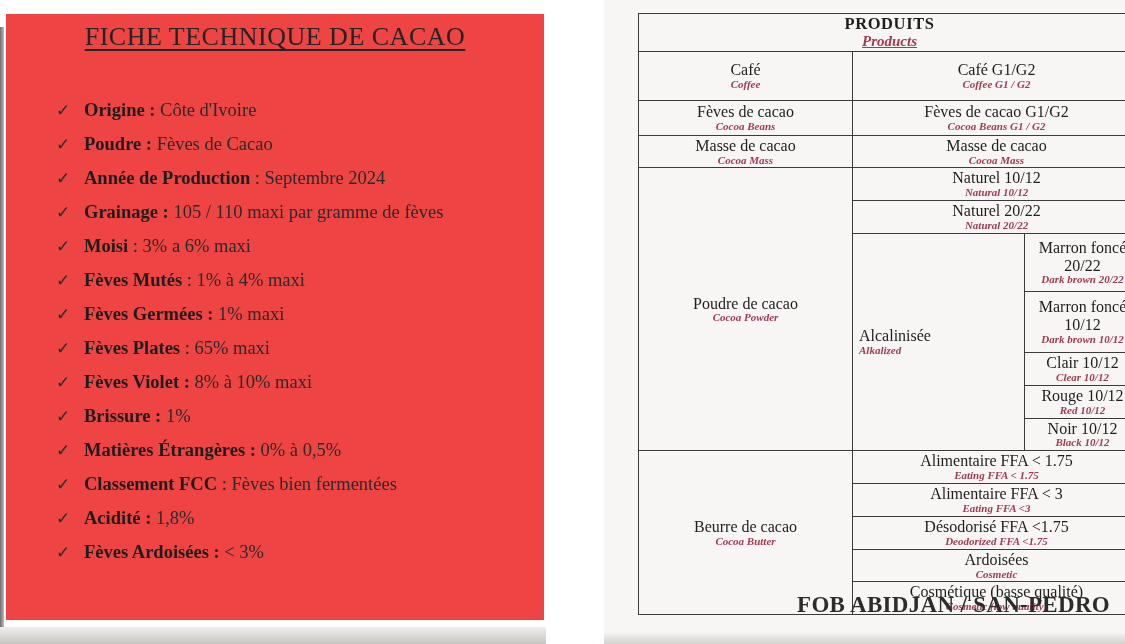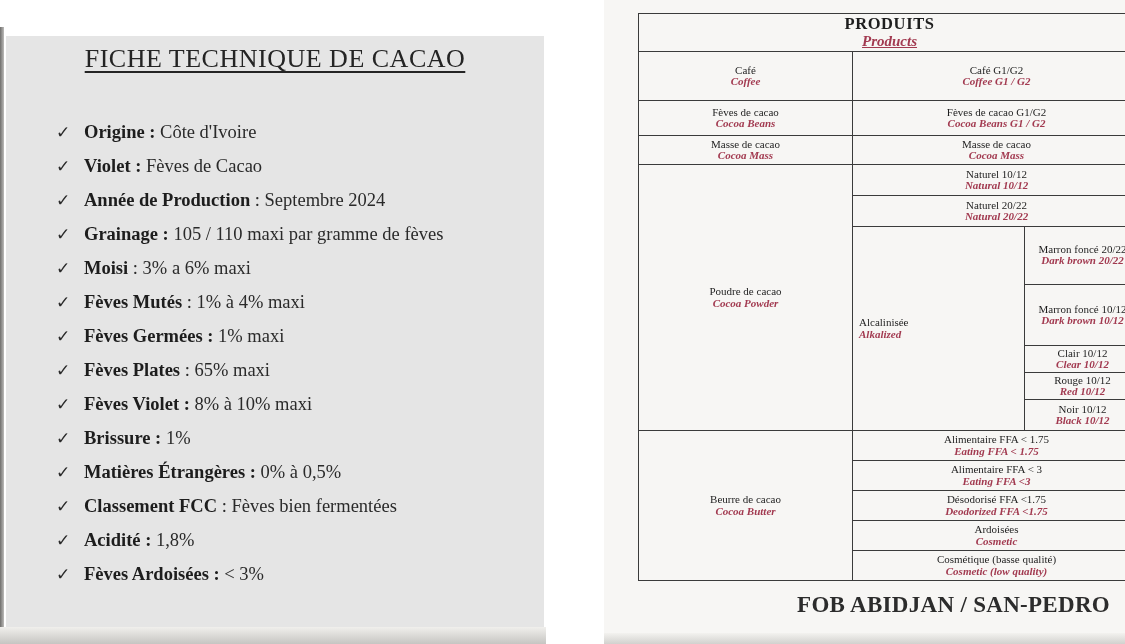--- a/index.html
+++ b/index.html
@@ -4,22 +4,22 @@
 <style>
   html,body{margin:0;padding:0;}
   body{
     width:1125px;height:644px;position:relative;overflow:hidden;
     background:#ffffff;
     font-family:"Liberation Serif","DejaVu Serif",serif;
     color:#212121;
   }
   
   .page-left{
-    position:absolute;left:6px;top:36px;width:538px;height:606px;
-    background:#e5e5e5;
+    position:absolute;left:6px;top:14px;width:538px;height:606px;
+    background:#ef4444;
   }
   .scan-edge-left{
     position:absolute;left:0;top:27px;width:4px;height:604px;
     background:linear-gradient(to right,#6f6e6c,#bdbcba);
   }
   .scan-edge-bottom-left{
     position:absolute;left:0;top:627px;width:546px;height:17px;
     background:linear-gradient(to bottom,#f0efec,#c6c5c2);
   }
   .scan-edge-bottom-right{
@@ -52,21 +52,21 @@
   }
   table.products-table{
     position:absolute;left:10px;top:13px;width:502px;
     border-collapse:collapse;table-layout:fixed;margin-left:24px;
   }
   .products-table td{
     border:1px solid #3b3b3b;padding:1px 2px;vertical-align:middle;text-align:center;
     overflow:hidden;
   }
   .products-table{border:1.5px solid #333;}
-  .fr{font-size:11px;line-height:1.12;color:#1e1e1e;}
+  .fr{font-size:16px;line-height:1.12;color:#1e1e1e;}
   .en{font-size:11px;line-height:1.08;font-style:italic;font-weight:bold;color:#a23a50;}
   .header-cell .fr{font-weight:bold;font-size:16.5px;letter-spacing:.6px;}
   .header-cell .en{font-size:15px;text-decoration:underline;}
   .alk-cell{text-align:left !important;padding-left:6px !important;}
   .fob-footer{
     position:absolute;right:15px;top:592px;
     font-weight:bold;font-size:23px;letter-spacing:.3px;color:#2c2c2c;
   }
   
   .r-h36{height:36px}.r-h49{height:49px}.r-h35{height:35px}.r-h29{height:29px}
@@ -79,21 +79,21 @@
 <div class="page-left">
   <h1 class="doc-title">FICHE TECHNIQUE DE CACAO</h1>
 
   <div class="checklist">
     <div class="check-item">
       <span class="check-icon">✓</span>
       <span><span class="check-bold">Origine :</span><span class="check-rest"> Côte d'Ivoire</span></span>
     </div>
     <div class="check-item">
       <span class="check-icon">✓</span>
-      <span><span class="check-bold">Violet :</span><span class="check-rest"> Fèves de Cacao</span></span>
+      <span><span class="check-bold">Poudre :</span><span class="check-rest"> Fèves de Cacao</span></span>
     </div>
     <div class="check-item">
       <span class="check-icon">✓</span>
       <span><span class="check-bold">Année de Production</span><span class="check-rest"> : Septembre 2024</span></span>
     </div>
     <div class="check-item">
       <span class="check-icon">✓</span>
       <span><span class="check-bold">Grainage :</span><span class="check-rest"> 105 / 110 maxi par gramme de fèves</span></span>
     </div>
     <div class="check-item">

